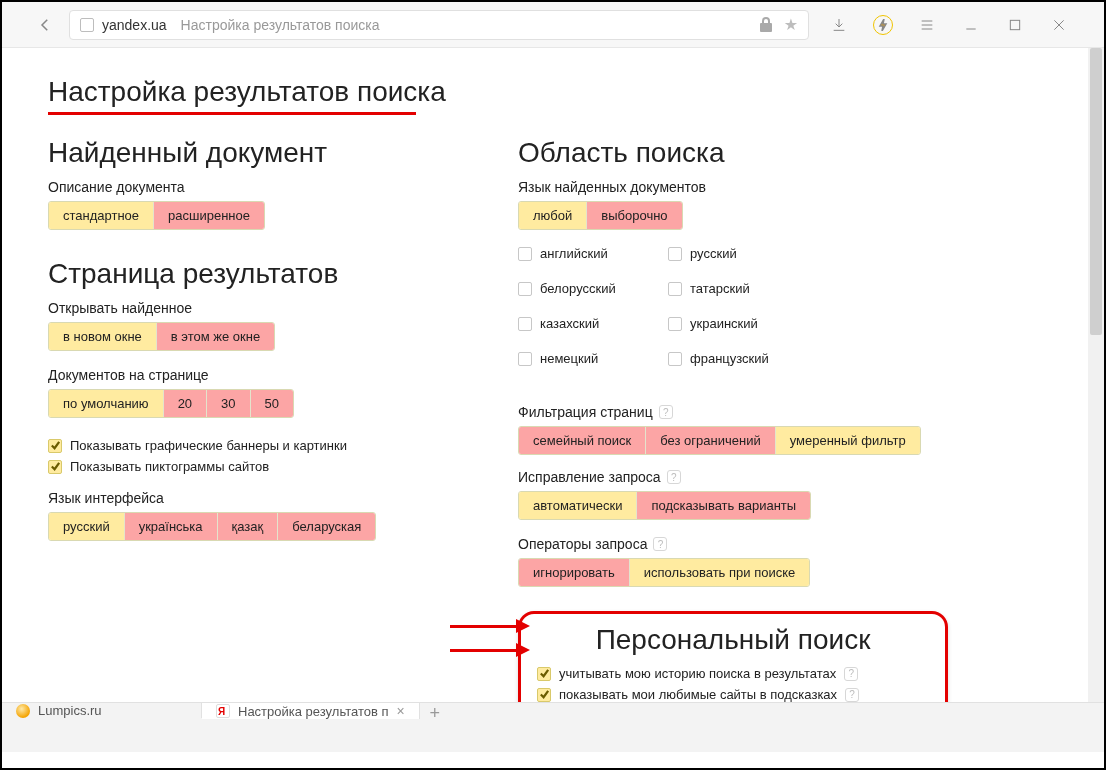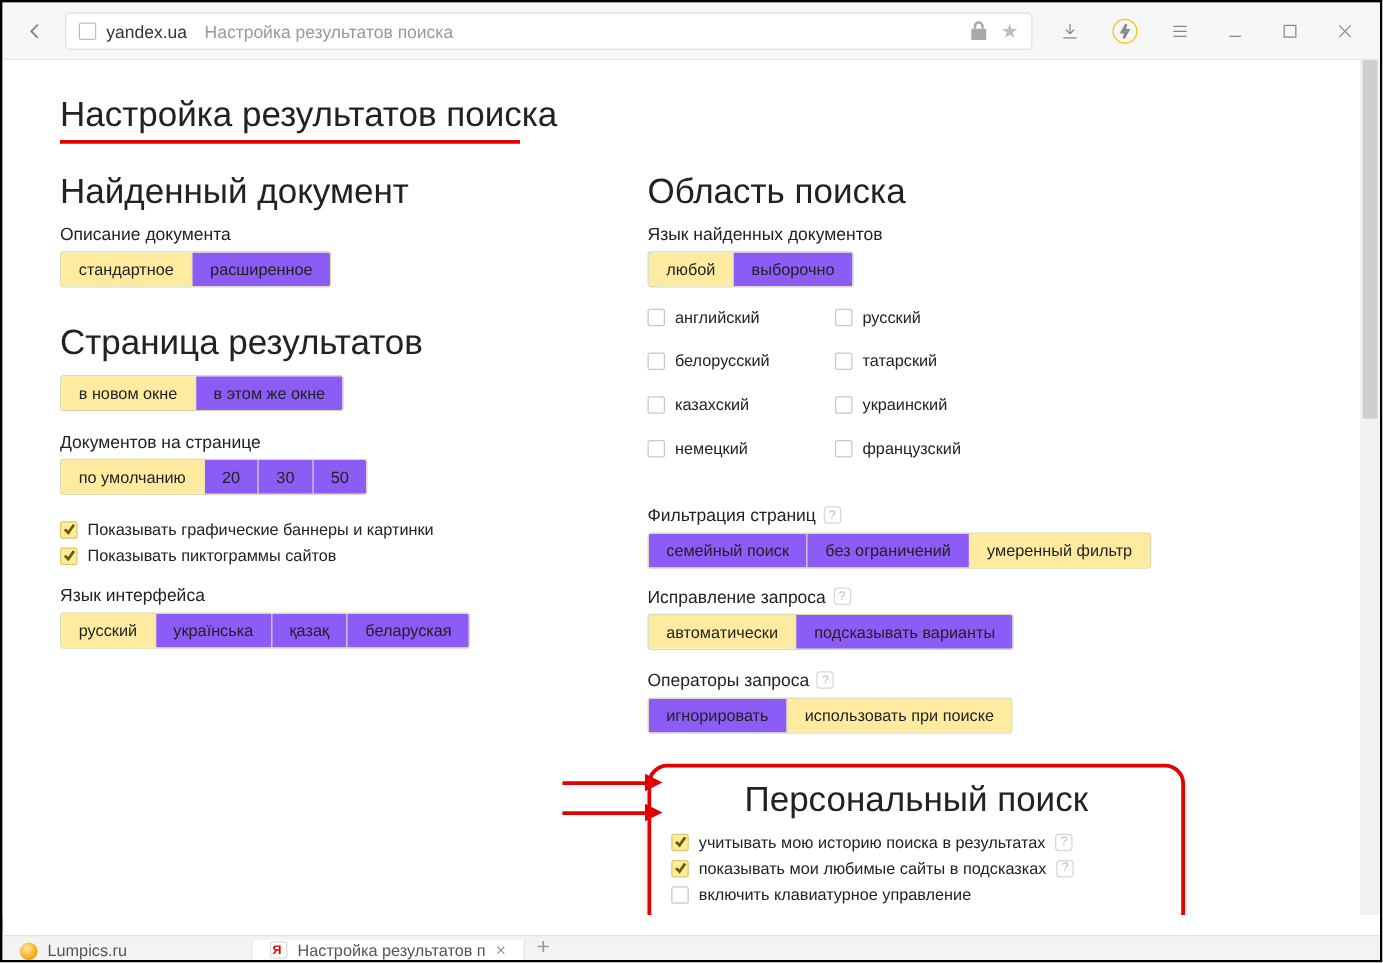--- a/index.html
+++ b/index.html
@@ -1,21 +1,21 @@
 <!DOCTYPE html>
 <html><head>
 <meta charset="utf-8">
 <style>
   * { box-sizing: border-box; margin: 0; padding: 0; }
   html, body { width: 1106px; height: 770px; font-family: Arial, Helvetica, sans-serif; overflow: hidden; background:#fff; }
 
   .outer { width:1106px; height:770px; border:2px solid #000; overflow:hidden; position:relative; }
 
   
-  .chrome-toolbar { height:46px; background:#f7f7f7; border-bottom:1px solid #e7e7e7; display:flex; align-items:center; padding:0 8px; gap:4px; }
+  .chrome-toolbar { height:46px; background:#f7f7f7; border-bottom:1px solid #e7e7e7; display:flex; align-items:center; padding:0 25px; gap:4px; }
   .chrome-back { width:36px; height:36px; display:flex; align-items:center; justify-content:center; cursor:pointer; border-radius:4px; }
   .chrome-back svg { width:18px; height:18px; stroke:#888; }
   .addr-wrap { flex:1; display:flex; align-items:center; background:#fff; border:1px solid #e0e0e0; border-radius:4px; height:30px; padding:0 10px; gap:8px; margin:0 6px 0 2px; }
   .addr-wrap .lock-frame { width:14px; height:14px; border:1.5px solid #bdbdbd; border-radius:2px; position:relative; }
   .url-domain { color:#333; font-size:14px; }
   .url-rest { color:#999; font-size:14px; margin-left:6px; }
   .addr-spacer { flex:1; }
   .addr-right { display:flex; align-items:center; gap:10px; }
   .addr-right .sec { width:16px; height:18px; display:inline-block; }
   .addr-right .star { color:#bdbdbd; font-size:16px; }
@@ -36,21 +36,21 @@
   .cols { display:flex; gap:70px; margin-top:22px; }
   .col { flex:0 0 auto; }
   .col-left { width:400px; }
   .col-right { width:430px; }
 
   .section-title { font-size:28px; font-weight:400; margin-top:14px; margin-bottom:10px; }
   .col-right .section-title:first-child, .col-left .section-title:first-child { margin-top:0; }
   .field-label { font-size:14px; margin:8px 0 6px 0; display:flex; align-items:center; gap:6px; color:#222; }
 
   .btn-group { display:inline-flex; border:1px solid #d9d9b2; border-radius:3px; overflow:hidden; }
-  .btn { padding:6px 14px; font-size:13px; background:#8b5cf6; border:0; border-right:1px solid #e4e4cc; cursor:pointer; color:#222; }
+  .btn { padding:6px 14px; font-size:13px; background:#fca5a5; border:0; border-right:1px solid #e4e4cc; cursor:pointer; color:#222; }
   .btn:last-child { border-right:0; }
   .btn.active { background:#ffeba0; }
 
   .check-row { display:flex; align-items:center; gap:8px; font-size:13px; margin:6px 0; }
   .check { width:14px; height:14px; border:1px solid #c7c7c7; background:#fff; border-radius:2px; position:relative; cursor:pointer; display:inline-flex; align-items:center; justify-content:center; }
   .check.checked { background:#ffeba0; border-color:#d9c96a; }
   .check.checked svg { display:block; }
   .check svg { display:none; width:11px; height:11px; stroke:#6b5b00; stroke-width:2.4; fill:none; }
 
   .lang-grid { display:grid; grid-template-columns: 140px 140px; gap:8px 10px; margin-top:4px; }
@@ -60,21 +60,21 @@
   
   .personal-box { border:3px solid #e30000; border-radius:16px; padding:10px 16px 14px 16px; box-shadow:0 2px 4px rgba(0,0,0,.15);text-align:center;}
   .personal-box .section-title { margin-top:0; }
 
   .arrows { position:absolute; pointer-events:none; }
   .arrow { position:absolute; height:6px; }
   .arrow .shaft { position:absolute; top:2px; left:0; right:14px; height:3px; background:#e30000; }
   .arrow .head { position:absolute; right:0; top:-4px; width:0;height:0; border-left:14px solid #e30000; border-top:7px solid transparent; border-bottom:7px solid transparent; }
 
   
-  .tabbar { position:absolute; left:0; right:0; bottom:0; height:20px; background:#f3f3f3; border-top:1px solid #e1e1e1; display:flex; align-items:flex-end; }
+  .tabbar { position:absolute; left:0; right:0; bottom:16px; height:50px; background:#f3f3f3; border-top:1px solid #e1e1e1; display:flex; align-items:flex-start; }
   .tab { display:flex; align-items:center; gap:8px; padding:0 14px; border-right:1px solid #e1e1e1; font-size:13px; color:#555; cursor:pointer; position:relative; min-width:200px; }
   .tab.active { background:#fff; }
   .tab .fav { width:14px;height:14px; display:inline-flex; align-items:center; justify-content:center; }
   .tab .close { margin-left:auto; color:#999; font-size:14px; }
   .newtab { width:30px; display:flex; align-items:center; justify-content:center; color:#999; font-size:18px; cursor:pointer; }
 
   .fav-orange{width:14px;height:14px;border-radius:50%;background:radial-gradient(circle at 40% 35%, #ffe9a8 0%, #f4a300 70%);}  
   .fav-y{width:14px;height:14px;background:#fff;border:1px solid #ddd;border-radius:2px; display:flex;align-items:center;justify-content:center;}
   .fav-y span{width:10px;height:10px;display:inline-block;font-weight:bold;font-size:10px;}
 </style>
@@ -151,20 +151,21 @@
 
         <div class="col col-left">
           <div class="section-title">Найденный документ</div>
           <div class="field-label">Описание документа</div>
           <div class="btn-group">
             <button class="btn active">стандартное</button>
             <button class="btn">расширенное</button>
           </div>
 
           <div class="section-title" style="margin-top:28px">Страница результатов</div>
+          <div class="field-label">Открывать найденное</div>
           <div class="btn-group">
             <button class="btn active">в новом окне</button>
             <button class="btn">в этом же окне</button>
           </div>
 
           <div class="field-label" style="margin-top:16px">Документов на странице</div>
           <div class="btn-group">
             <button class="btn active">по умолчанию</button>
             <button class="btn">20</button>
             <button class="btn">30</button>

